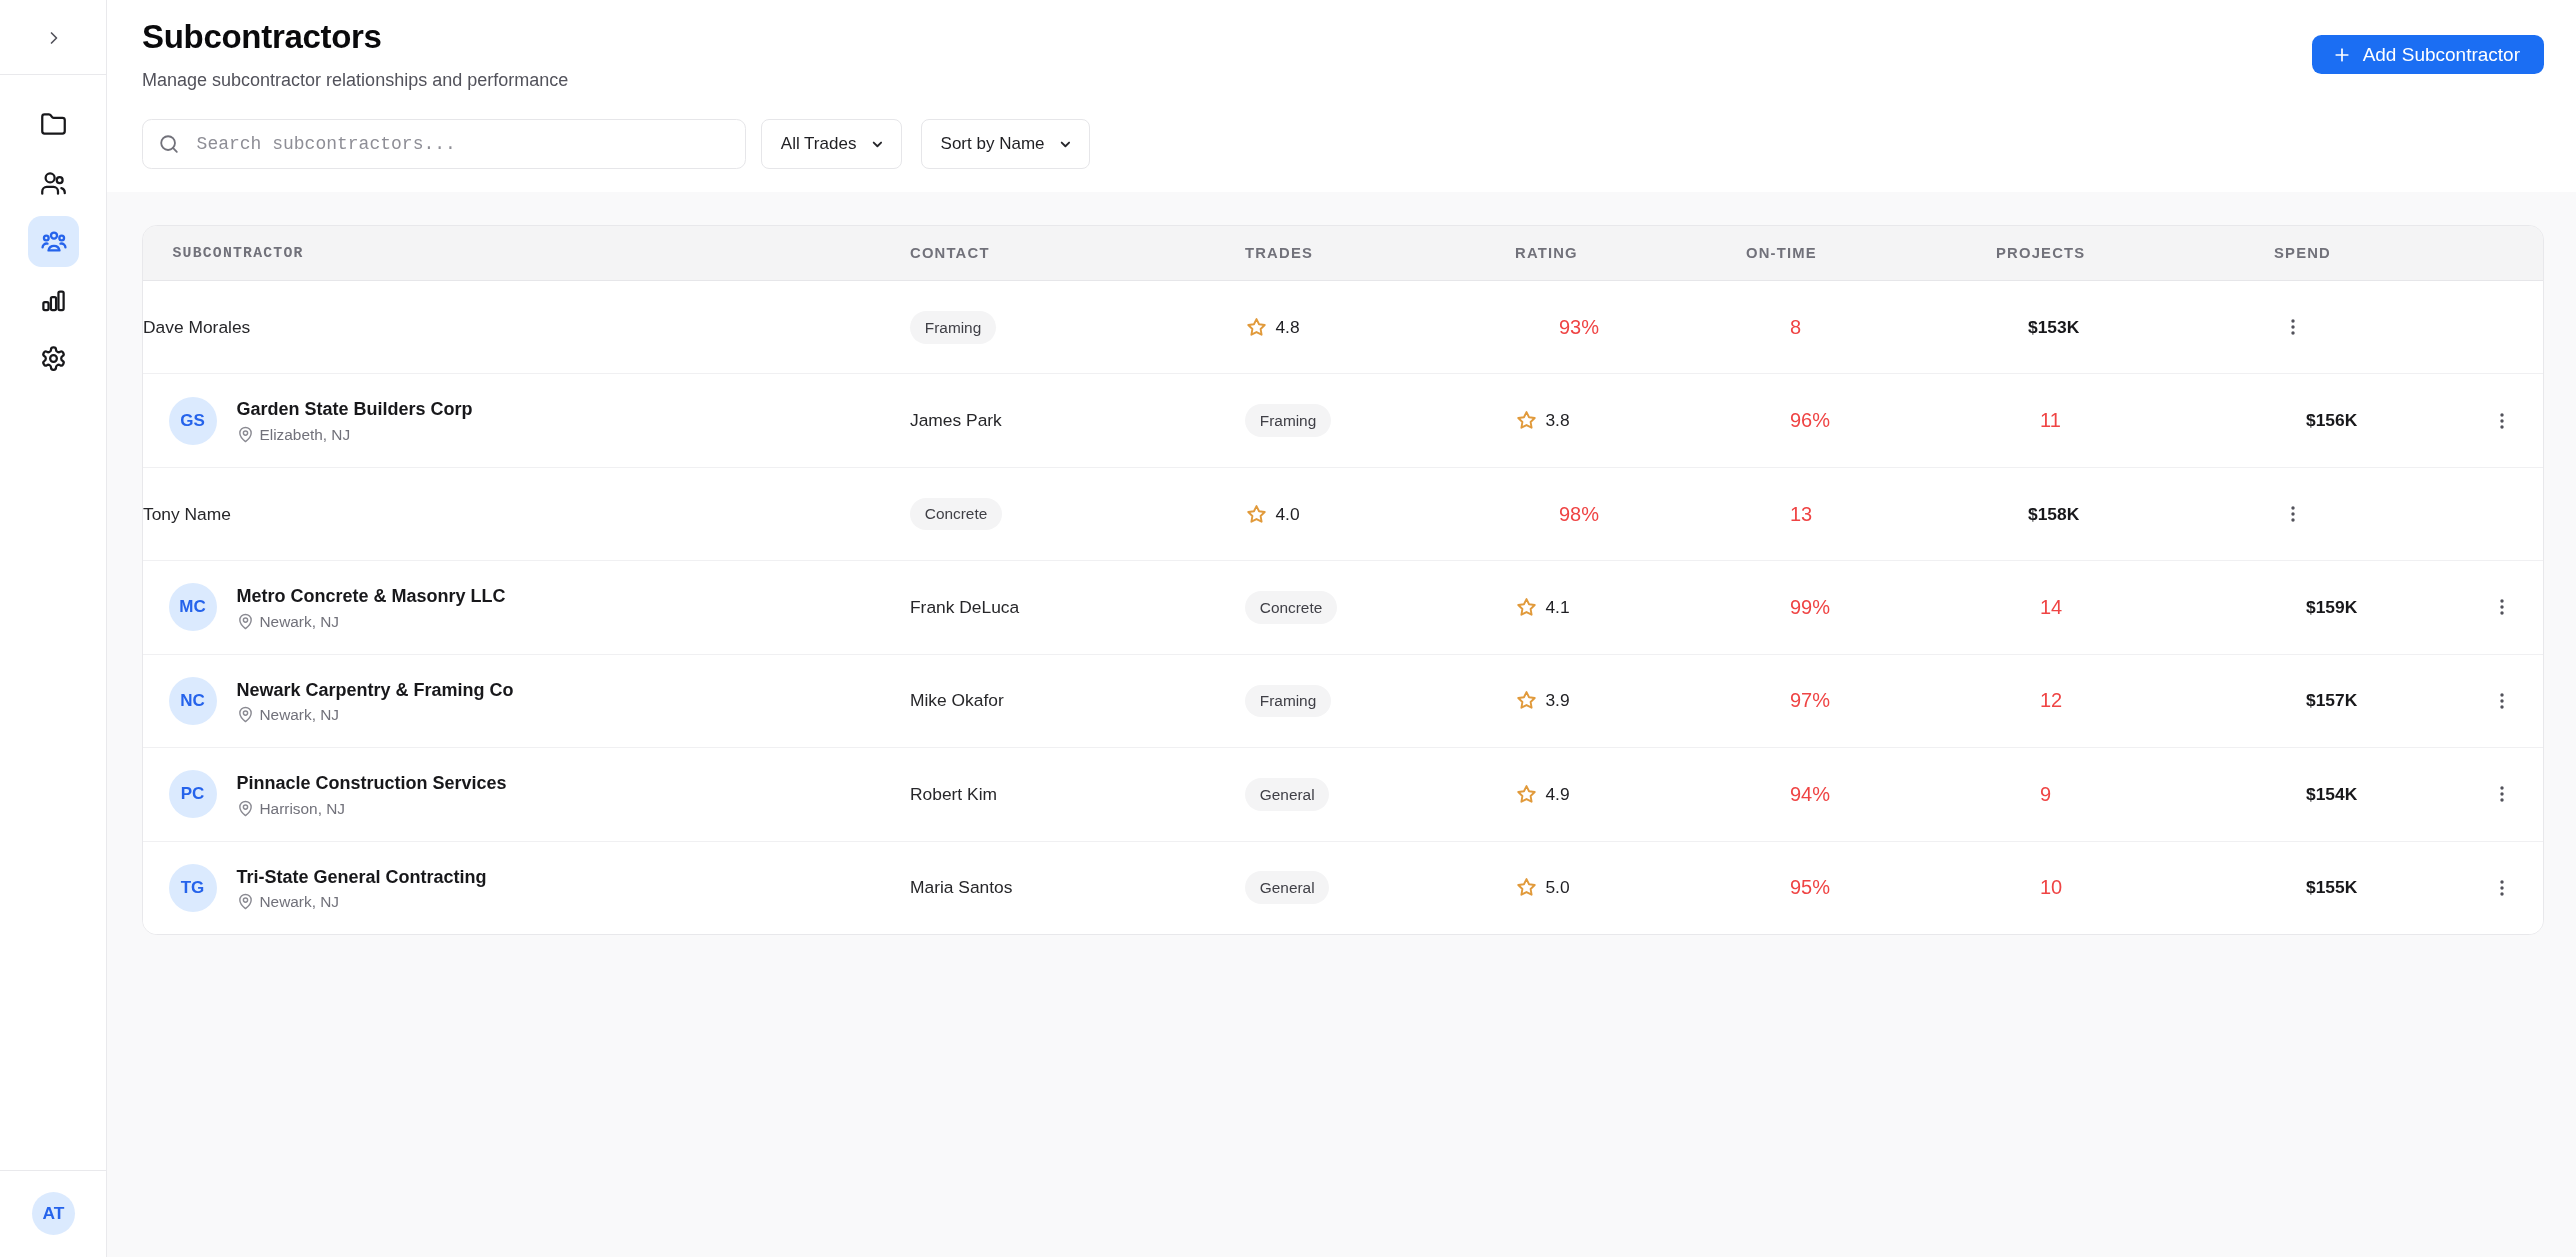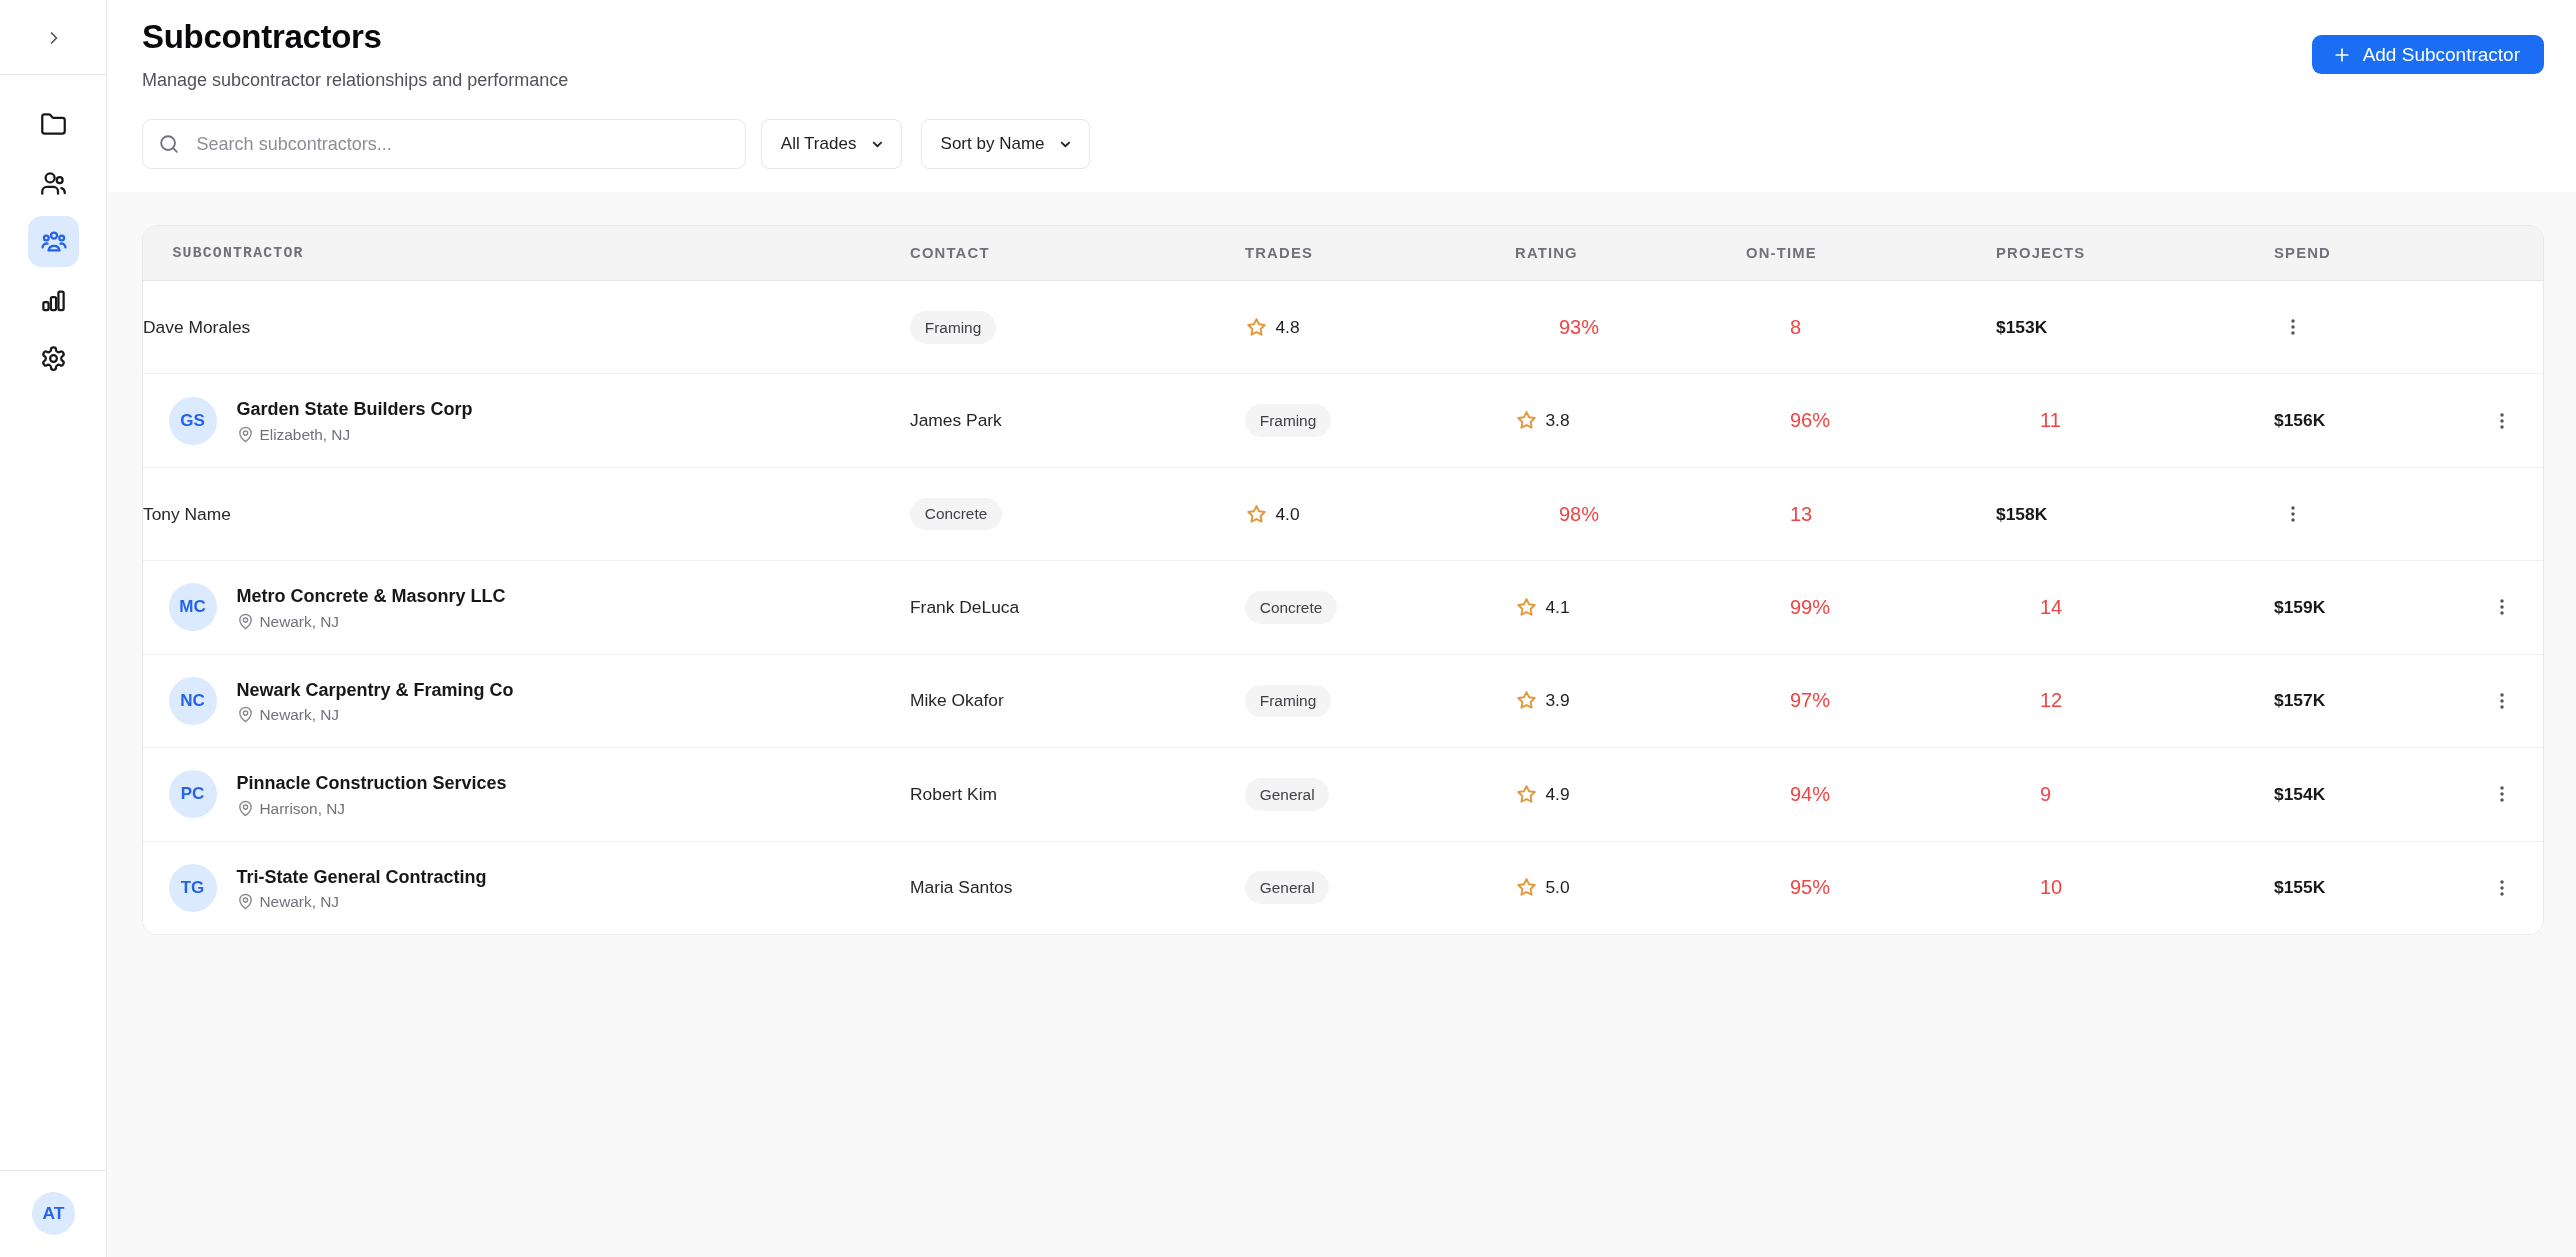--- a/index.html
+++ b/index.html
@@ -46,21 +46,21 @@
     display:flex;align-items:center;gap:10.7px;font-size:19px;font-weight:500;cursor:pointer;
     font-family:inherit;
   }
   .toolbar{position:absolute;left:35px;top:119px;display:flex;align-items:center;}
   .search-box{
     width:604px;height:50px;border:1.3px solid #e6e6e9;border-radius:9.4px;background:#fff;
     display:flex;align-items:center;padding:0 14.8px;gap:14.8px;
   }
   .search-box input{
     border:none;outline:none;flex:1;font-size:18px;color:#737373;background:transparent;
-    font-family:Liberation Sans, sans-serif;
+    font-family:Liberation Mono, monospace;
   }
   .search-box input::placeholder{color:#8e8e96;}
   .select{
     height:50px;border:1.3px solid #e6e6e9;border-radius:8px;background:#fff;
     display:flex;align-items:center;gap:13.4px;padding:0 16px 0 19px;
     font-size:17px;font-weight:500;color:#1f1f23;cursor:pointer;
   }
   .select.trades{margin-left:14.8px;}
   .select.sort{margin-left:19px;}
   .select .chev{color:#26262a;}
@@ -94,21 +94,21 @@
   .sub-name{font-size:18px;font-weight:600;color:#18181b;line-height:24px;}
   .sub-loc{display:flex;align-items:center;gap:6px;margin-top:3.4px;color:#71717a;}
   .sub-loc span{font-size:15.4px;line-height:19px;}
   .cell-contact{font-size:17.4px;color:#27272a;}
   .badge{
     display:inline-block;background:#f4f4f5;color:#3f3f46;font-size:15.4px;line-height:1;
     padding:8.7px 14.8px;border-radius:670px;
   }
   .cell-rating{display:flex;align-items:center;gap:7.4px;font-size:17.4px;color:#1f1f23;}
   .cell-num{font-size:20px;color:#ef4444;margin-left:44px;}
-  .cell-spend{font-size:17.4px;font-weight:600;color:#18181b;}
+  .cell-spend{font-size:17.4px;font-weight:600;color:#18181b;margin-left:32px;}
   .kebab-btn{
     width:38px;height:38px;border:none;background:transparent;color:#52525b;cursor:pointer;
     display:flex;align-items:center;justify-content:center;padding:0;
   }
   svg{display:block;}
 </style>
 </head>
 <body>
 
 <div class="app">

